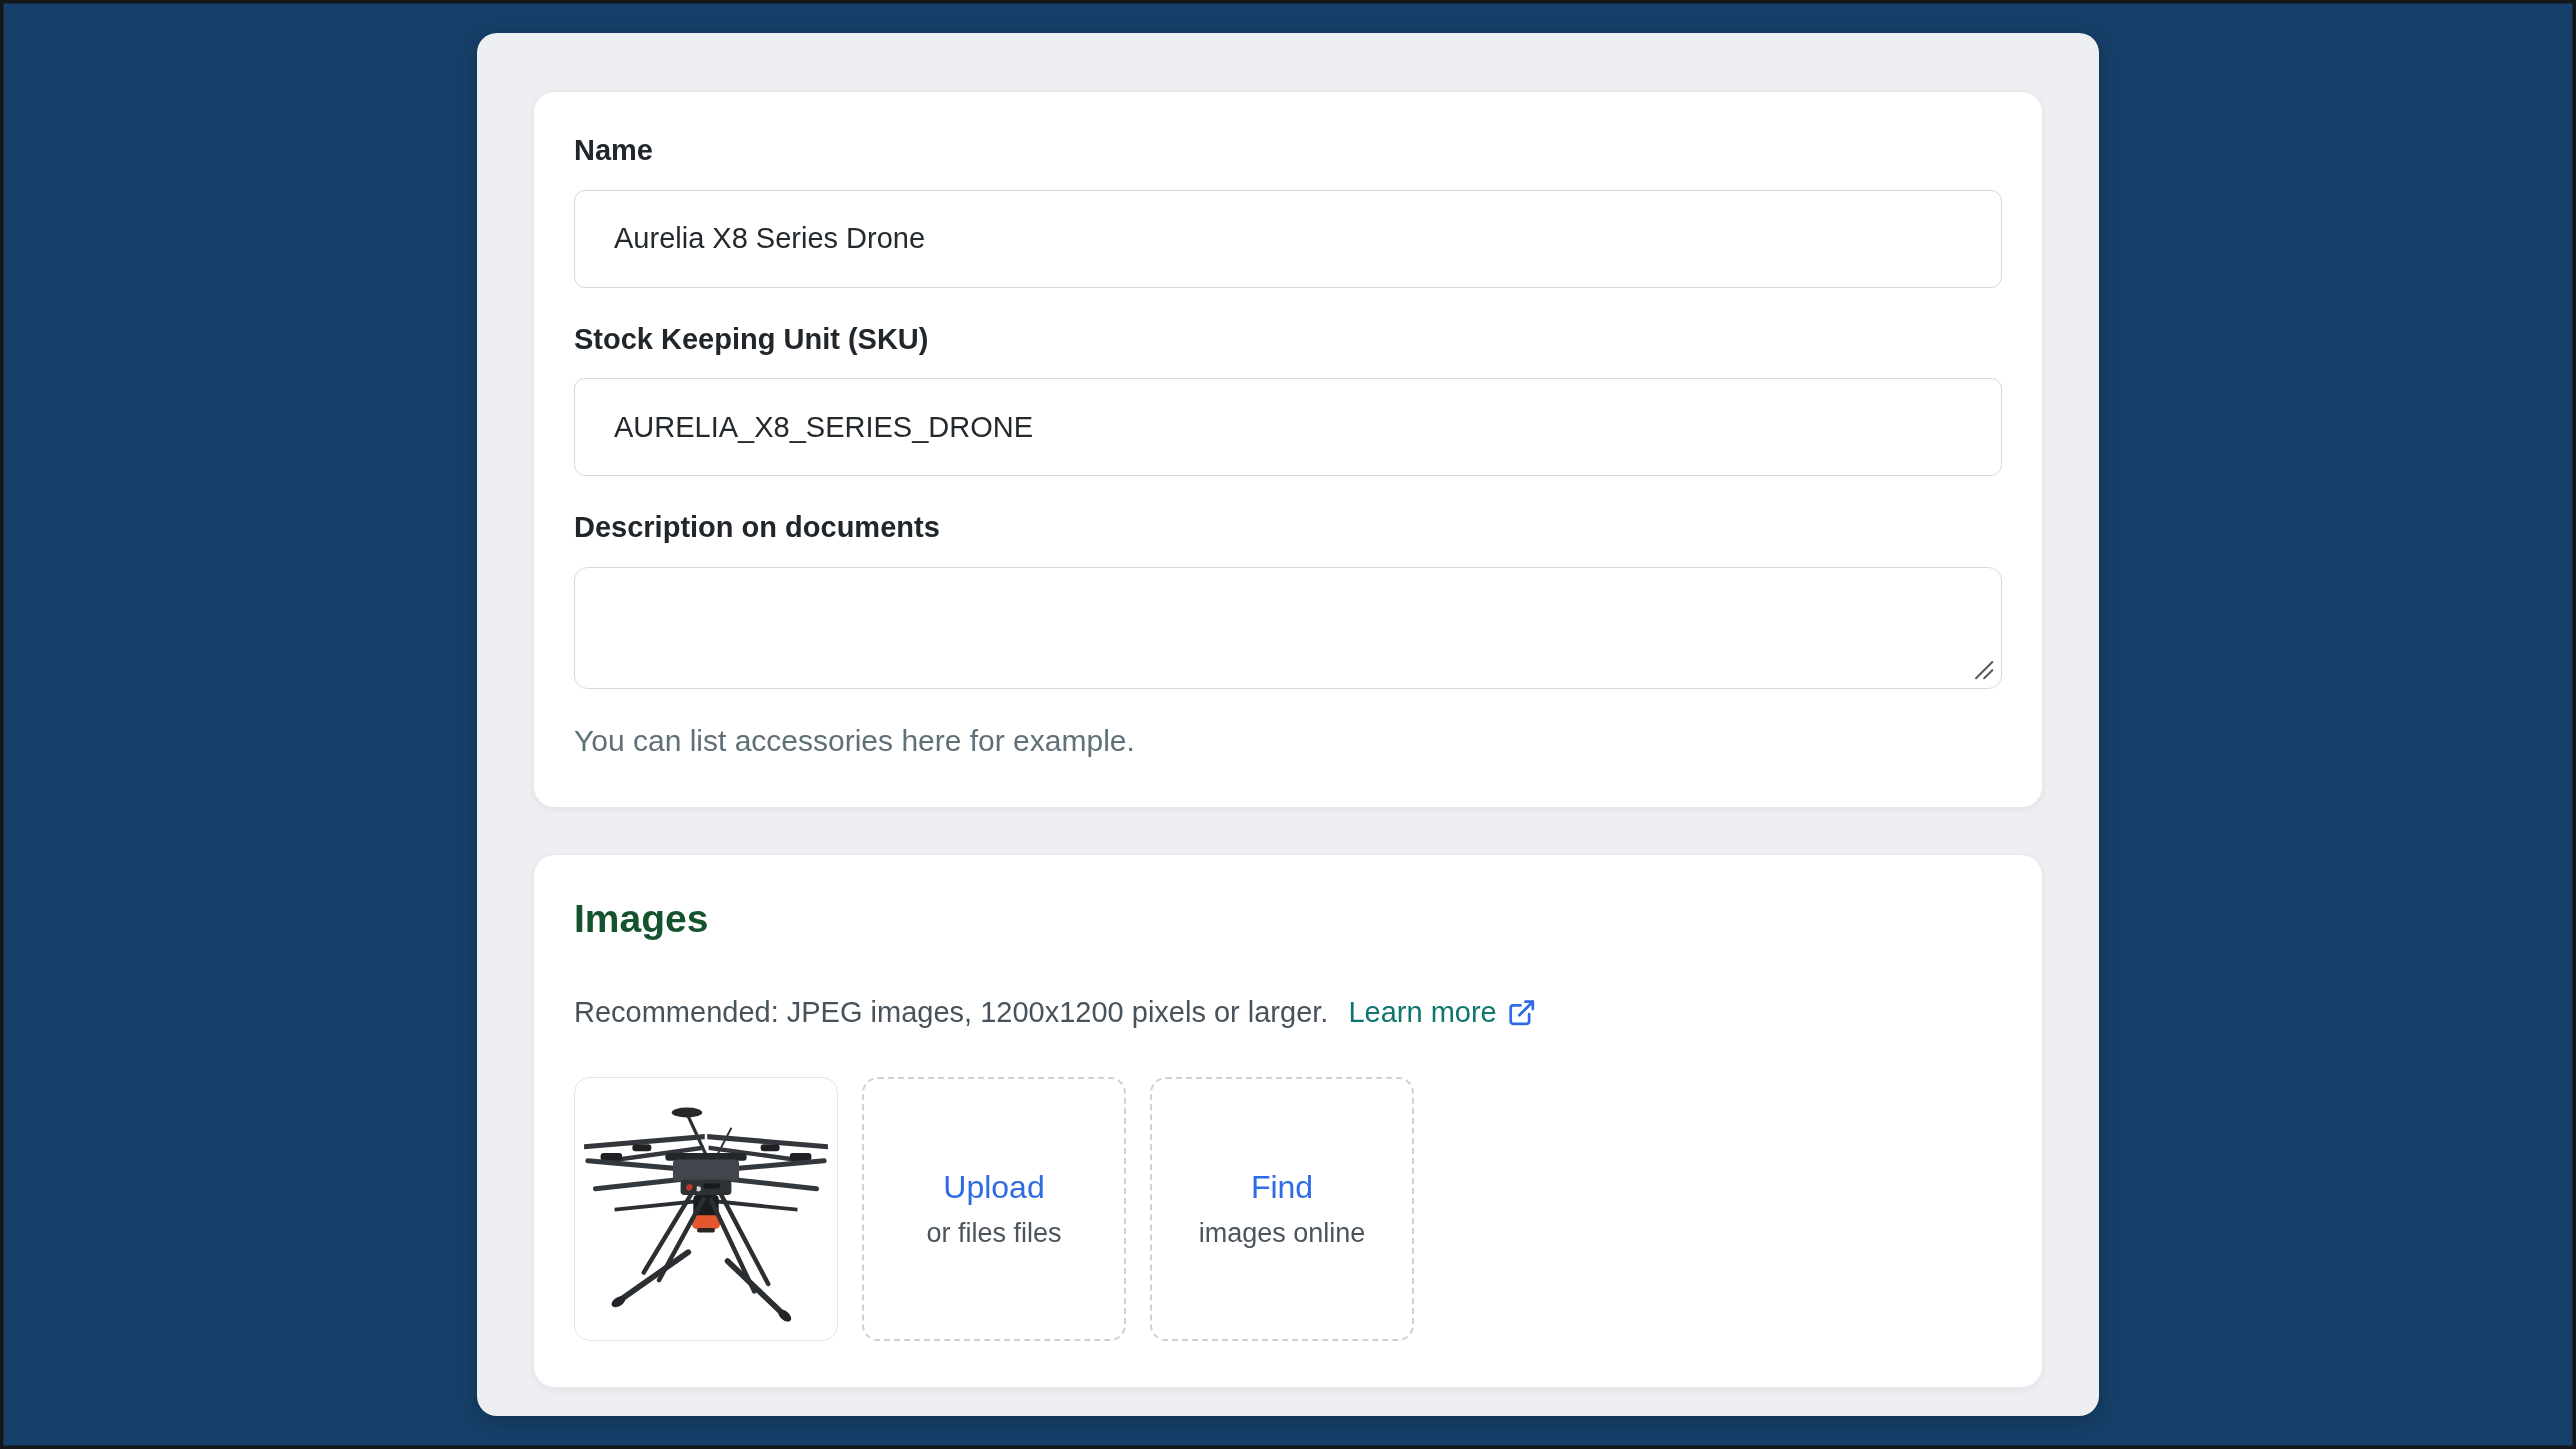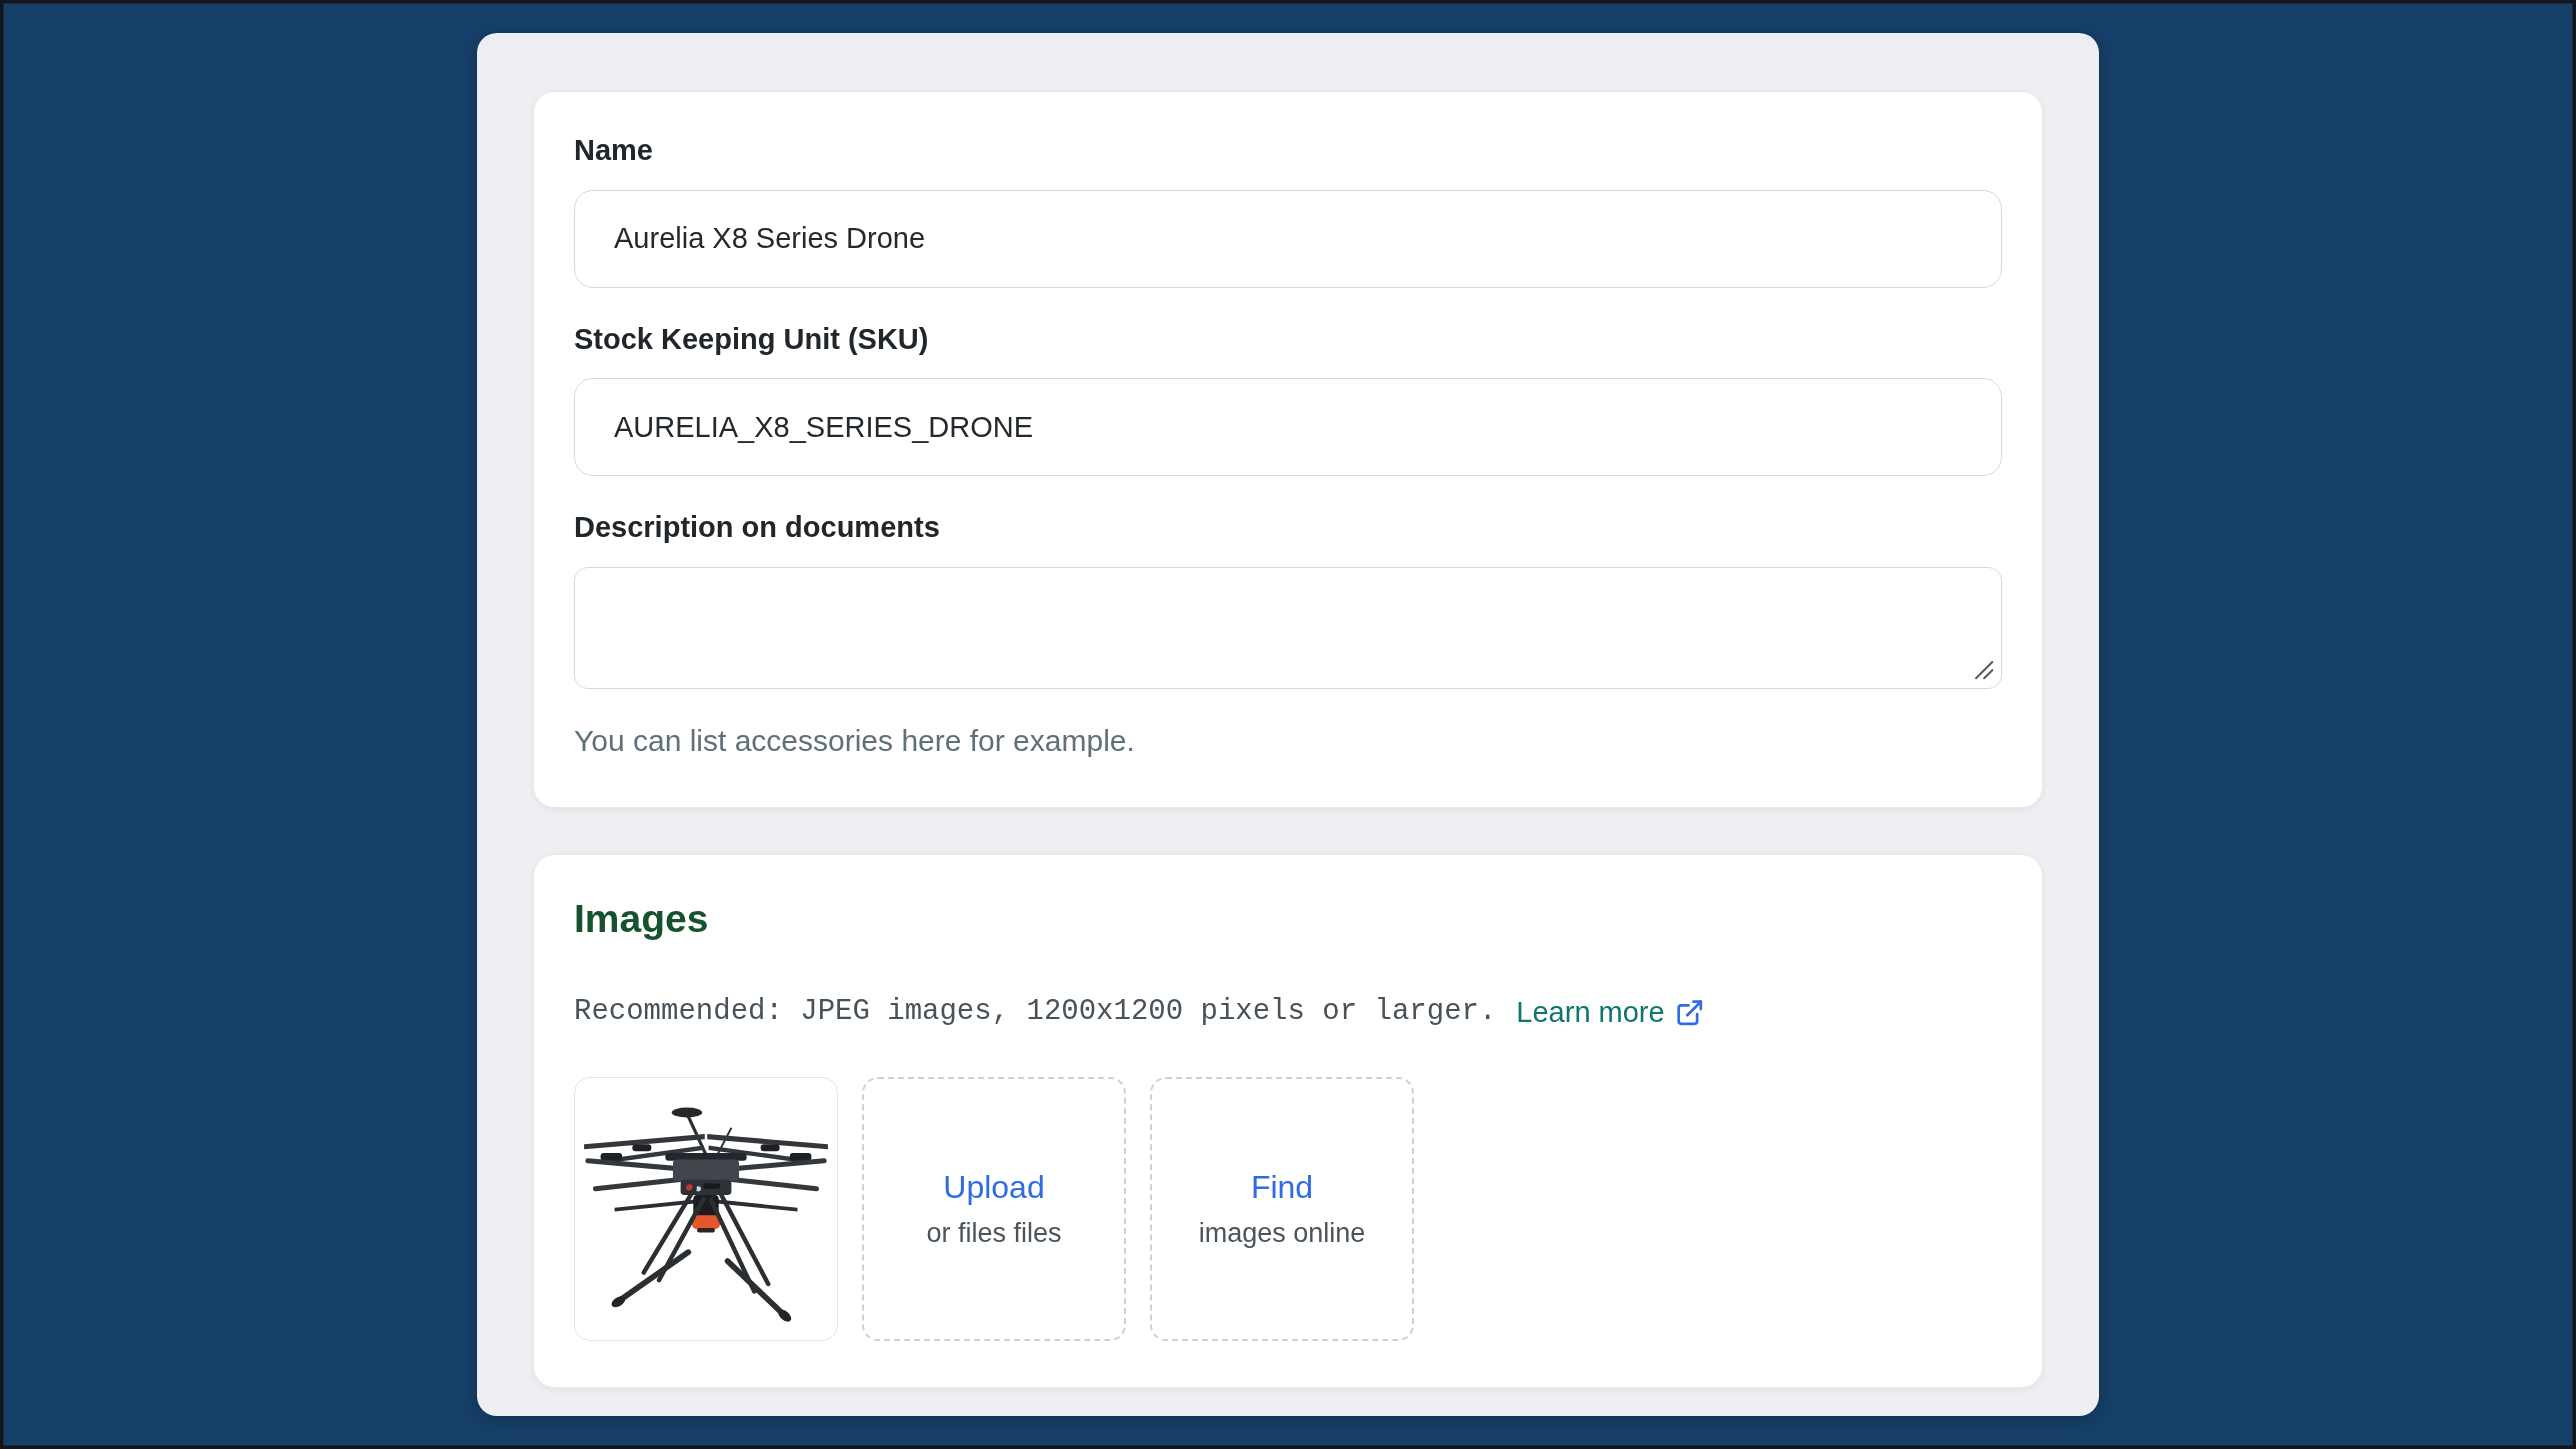--- a/index.html
+++ b/index.html
@@ -61,21 +61,21 @@
     margin: 6.7px 0 23px 0;
     line-height: 1.1;
   }
 
   .text-input {
     display: block;
     width: 100%;
     height: 98px;
     box-sizing: border-box;
     border: 1.3px solid #d6d9dc;
-    border-radius: 19px;
+    border-radius: 11px;
     background: #ffffff;
     font-family: "Liberation Sans", "DejaVu Sans", sans-serif;
     font-size: 29px;
     color: #24292d;
     padding: 0 39px;
     margin: 0 0 36px 0;
     outline: none;
   }
 
   .textarea-wrap {
@@ -128,21 +128,20 @@
   .recommend-row {
     display: flex;
     align-items: center;
     margin: 0 0 47px 0;
     font-size: 29px;
     line-height: 1.2;
   }
 
   .recommend-text {
     color: #47525b;
-    font-family: Liberation Mono, monospace;
   }
 
   .learn-more {
     display: inline-flex;
     align-items: center;
     gap: 10.7px;
     margin-left: 20px;
     color: #0f766e;
     text-decoration: none;
     cursor: pointer;

